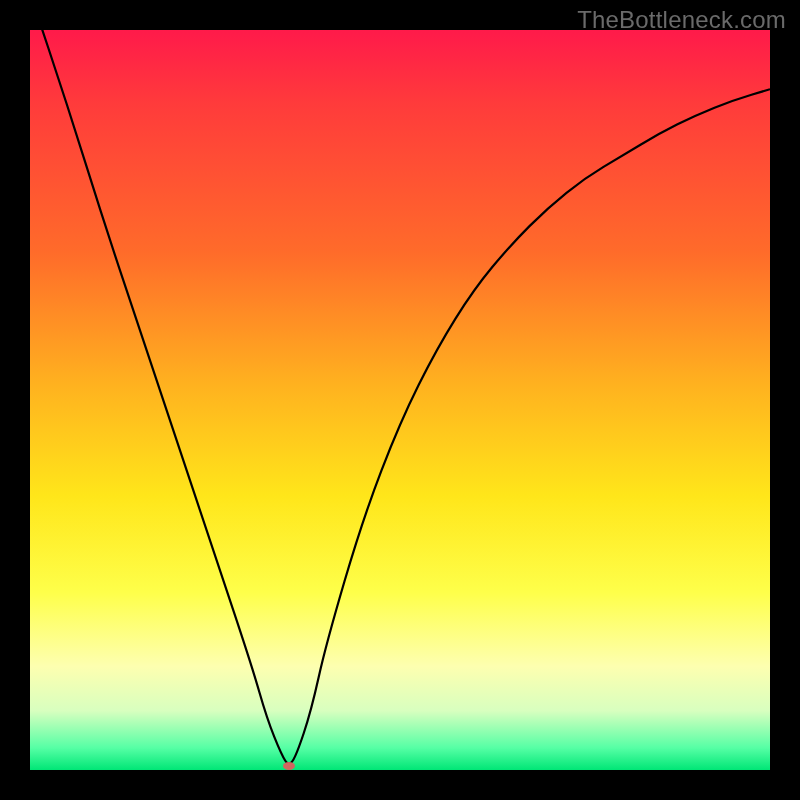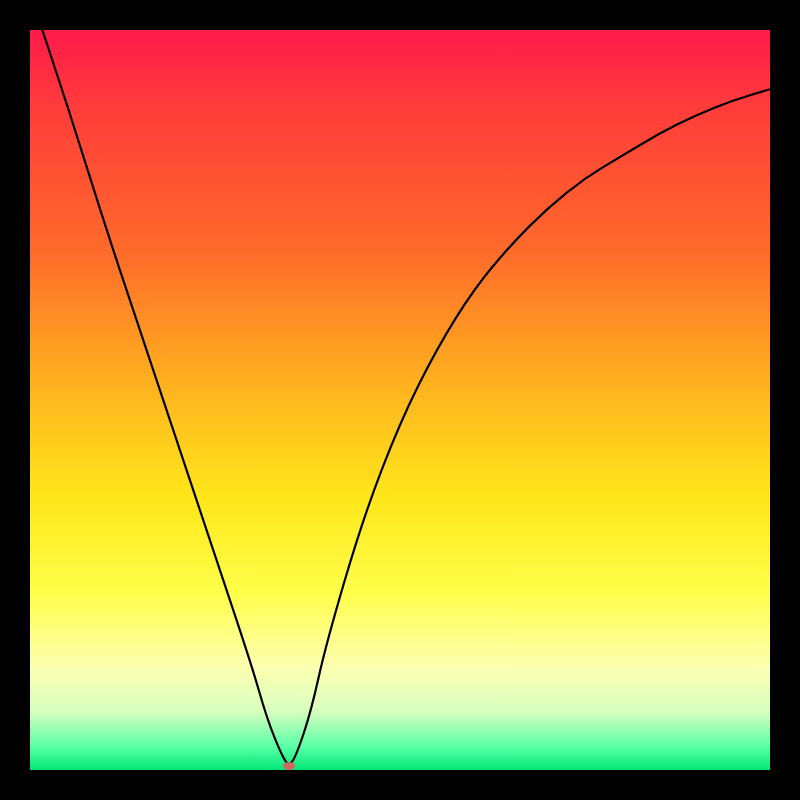--- a/index.html
+++ b/index.html
@@ -64,20 +64,21 @@
     height: 8px;
     border-radius: 50%;
     background: #d1665f;
     transform: translate(-50%, -50%);
   }
 </style>
 </head>
 <body>
 
 <div class="outer">
+  <div class="watermark">TheBottleneck.com</div>
   <div class="plot-area">
     <div class="gradient"></div>
     <svg class="curve" viewBox="0 0 740 740" preserveAspectRatio="none">
       <path id="curve-path" fill="none" stroke="#000000" stroke-width="2.2" d="M 0 -37 Q 0 -37 18.5 18.5 Q 37 74 55.5 133.2 Q 74 192.39999999999998 92.5 247.9 Q 111 303.40000000000003 129.5 358.9 Q 148 414.4 166.5 469.9 Q 185 525.4 203.5 580.9 Q 222 636.4 229.4 662.3 Q 236.8 688.2 244.20000000000002 706.7 Q 251.60000000000002 725.2 255.3 730.75 Q 259 736.3 262.7 730.75 Q 266.4 725.2 273.79999999999995 703 Q 281.2 680.8 288.6 647.5 Q 296 614.2 314.5 551.3 Q 333 488.4 351.5 440.3 Q 370 392.20000000000005 388.5 355.20000000000005 Q 407.00000000000006 318.20000000000005 425.5 288.6 Q 444 259 462.5 236.8 Q 481 214.60000000000002 499.5 196.10000000000002 Q 518 177.60000000000002 536.5 162.8 Q 555 148 573.5 136.90000000000003 Q 592 125.80000000000007 610.5 114.70000000000005 Q 629 103.60000000000002 647.5 94.35000000000002 Q 666 85.10000000000002 684.5 77.69999999999999 Q 703 70.29999999999995 721.5 64.74999999999994 T 740 59.19999999999993"></path>
     </svg>
     <div class="marker" id="marker" style="left: 259px; top: 736.3px; background: rgb(209, 102, 95);"></div>
   </div>
 </div>
 
 </body></html>

